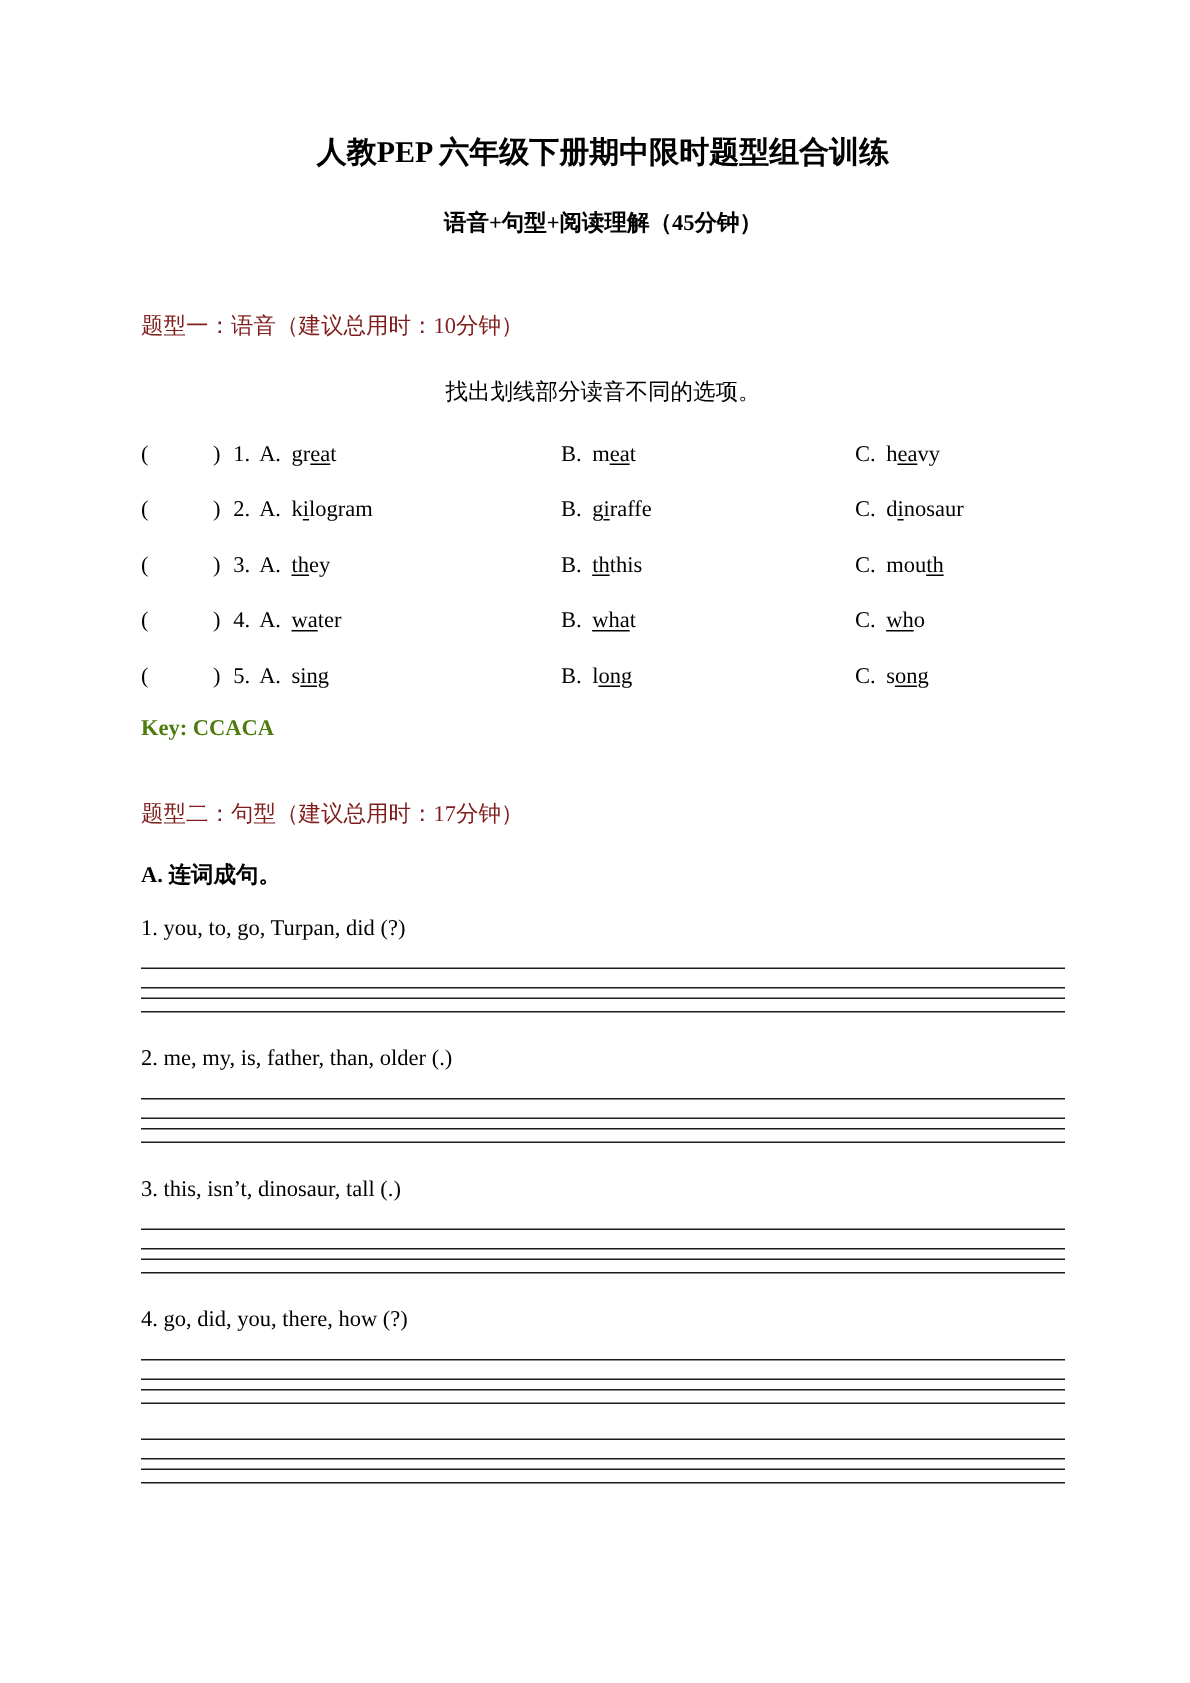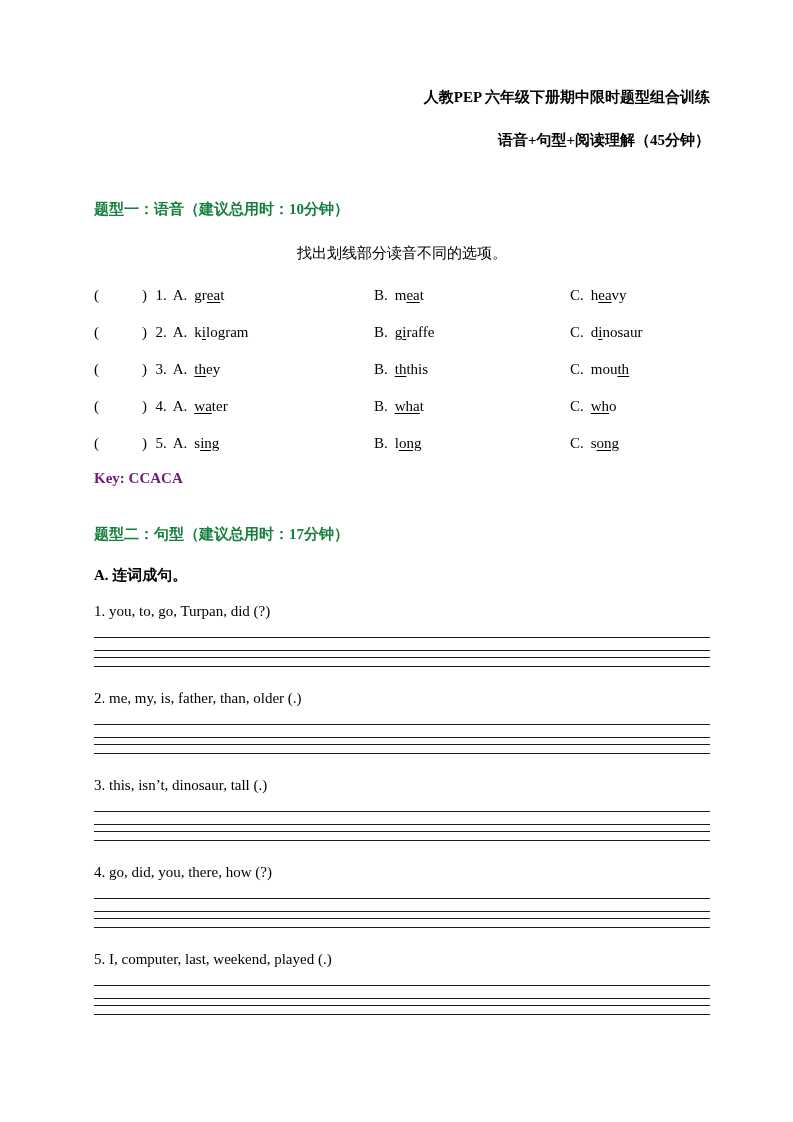--- a/index.html
+++ b/index.html
@@ -7,55 +7,55 @@
   .doc {
     width: 793px;
     height: 1122px;
     background: #ffffff;
     font-family: "Liberation Serif", "DejaVu Serif", serif;
     color: #000000;
     padding: 88px 83px 0 94px;
     overflow: hidden;
   }
   .title1 {
-    text-align: right;
-    font-size: 15px;
+    text-align: center;
+    font-size: 20px;
     font-weight: bold;
     margin: 0 0 24px 0;
   }
   .title2 {
-    text-align: right;
+    text-align: center;
     font-size: 15px;
     font-weight: bold;
     margin: 0 0 50px 0;
   }
   .red-head {
-    color: #15803d;
-    font-weight: bold;
+    color: #7f1d1d;
+    font-weight: normal;
     font-size: 15px;
     margin: 0 0 25px 0;
   }
   .instruction {
     font-size: 15px;
     margin: 0 0 22px 0;
     text-align: center;
   }
   .mcrow {
     display: grid;
     grid-template-columns: 280px 196px 1fr;
     font-size: 15px;
     line-height: 21px;
     margin-bottom: 16px;
   }
   .opt .lbl { margin-right: 7px; }
   .blank { letter-spacing: 0.5px; }
   .qnum { margin: 0 6px 0 8px; }
   u { text-decoration: underline; text-underline-offset: 2px; text-align: center; }
   .key {
-    color: #701a75;
+    color: #4d7c0f;
     font-weight: bold;
     font-size: 15px;
     margin: 4px 0 0 0;
   }
   .section2 { margin-top: 38px; }
   .red-head.second { margin-bottom: 22px; }
   .subhead {
     font-weight: bold;
     font-size: 15px;
     margin: 0 0 18px 0;
@@ -163,21 +163,20 @@
       <p class="sent">4. go, did, you, there, how (?)</p>
       <div class="writing-lines">
         <div class="wl wl-a"></div>
         <div class="wl wl-b"></div>
         <div class="wl wl-c"></div>
         <div class="wl wl-d"></div>
       </div>
     </div>
 
     <div class="sent-block">
-      <p class="sent">5. I, computer, last, weekend, played (.)</p>
       <div class="writing-lines">
         <div class="wl wl-a"></div>
         <div class="wl wl-b"></div>
         <div class="wl wl-c"></div>
         <div class="wl wl-d"></div>
       </div>
     </div>
   </div>
 
 </div>

